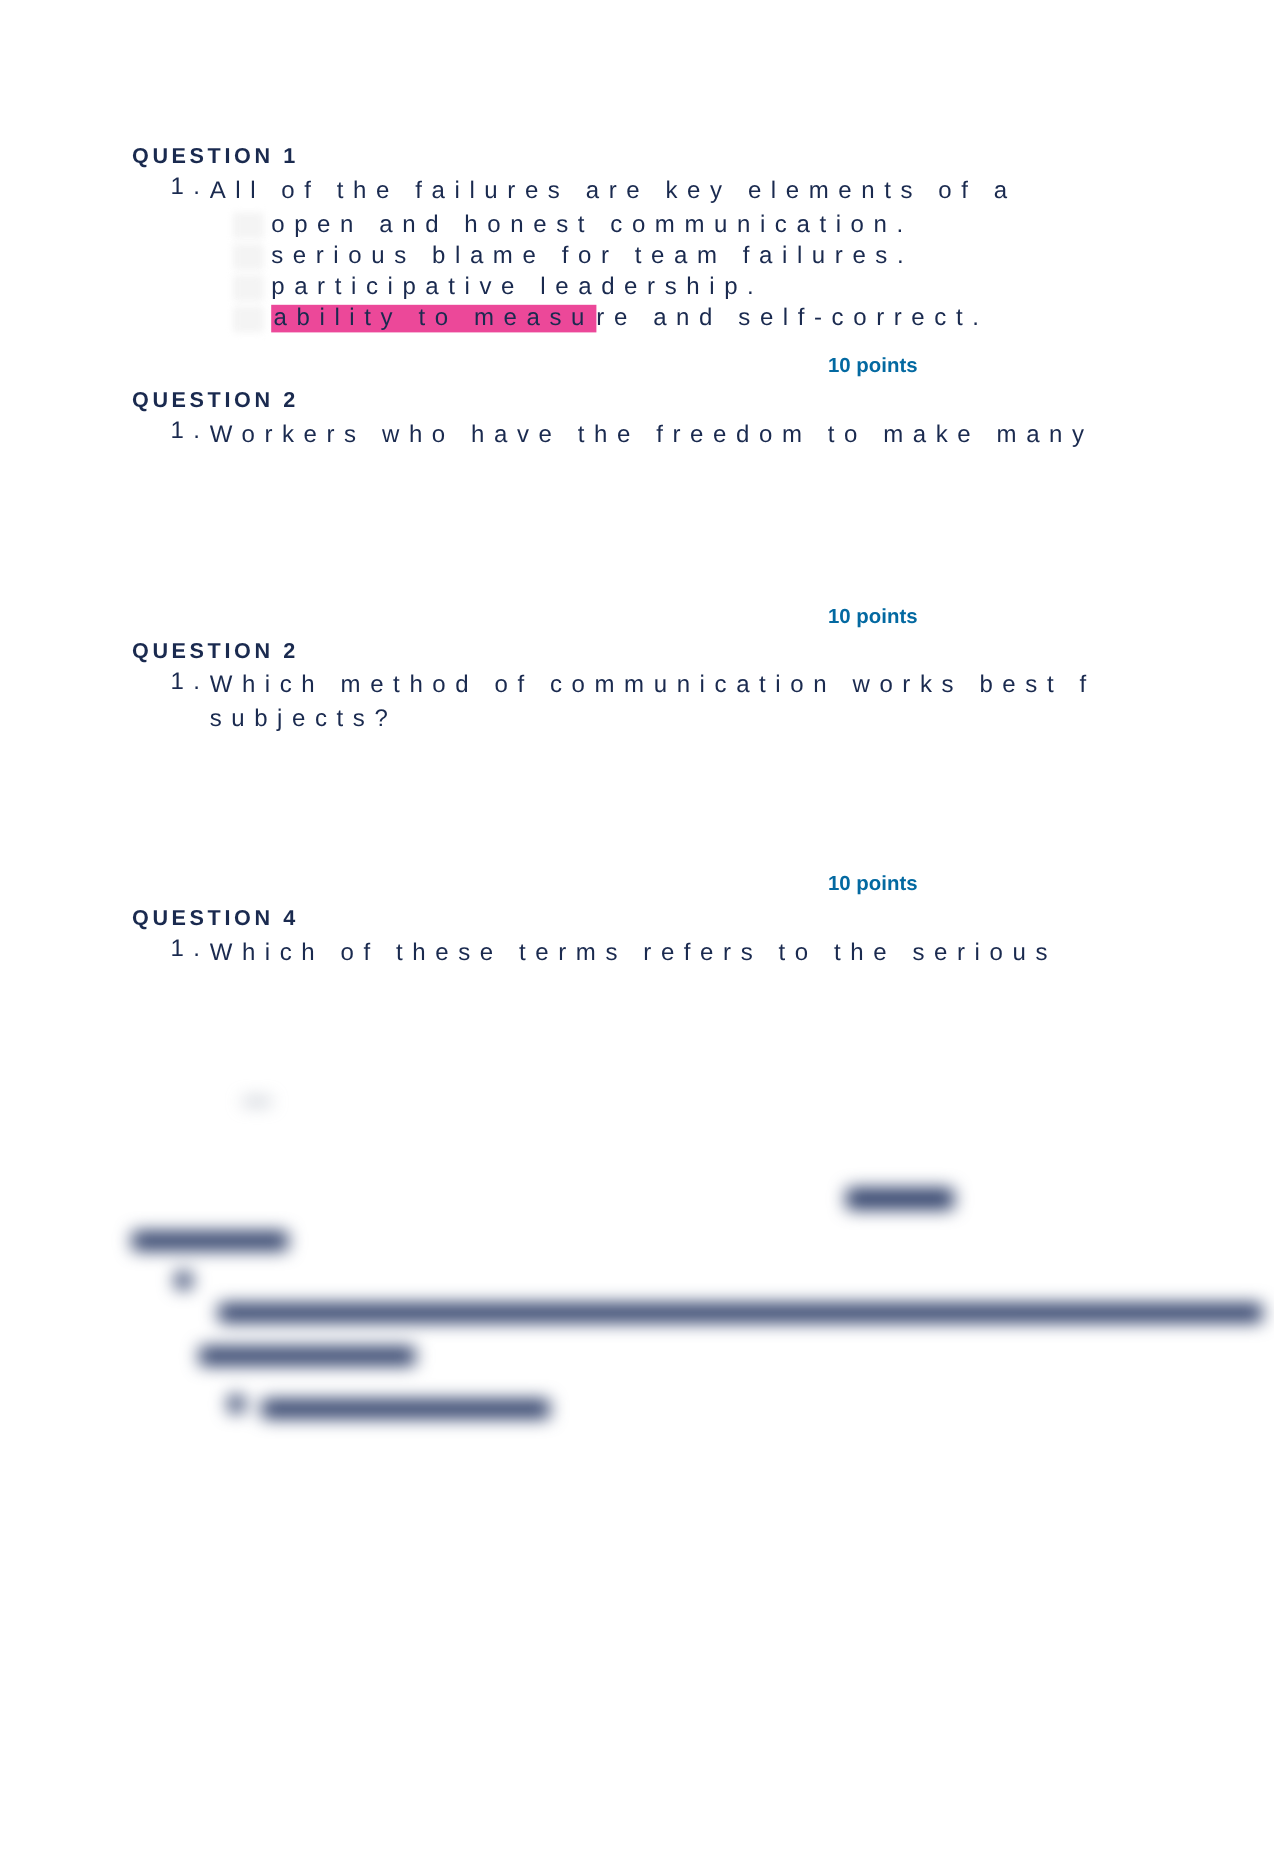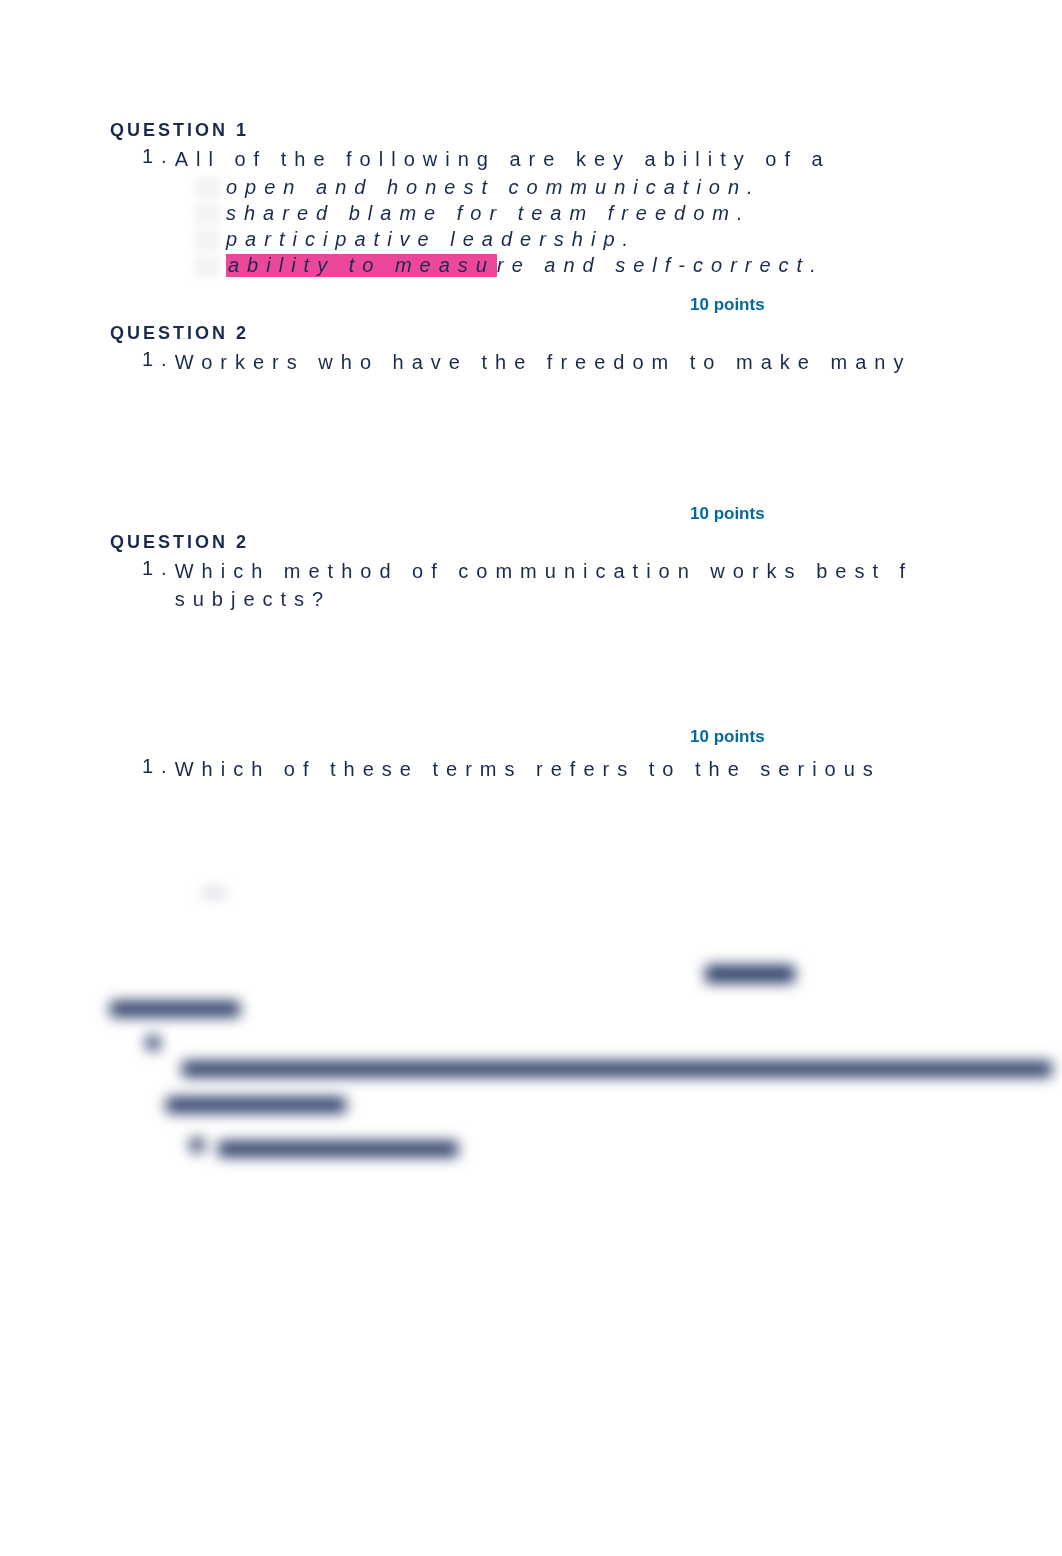--- a/index.html
+++ b/index.html
@@ -42,21 +42,20 @@
     font-size: 20px;
     letter-spacing: 8px;
     color: #1a2a4f;
     line-height: 28px;
     overflow: hidden;
     white-space: nowrap;
   }
   .opts {
     margin-top: 2px;
     margin-left: 52px;
-    font-style: italic;
   }
   .opt {
     display: flex;
     align-items: center;
     margin: 3px 0;
   }
   .opt-mark {
     width: 26px;
     height: 22px;
     border-radius: 3px;
@@ -130,30 +129,30 @@
 </style>
 </head>
 <body>
 
 <div class="page">
 
   <div class="qheader">QUESTION 1</div>
   <div class="qbody">
     <div class="stem-row">
       <span class="stem-num">1.</span>
-      <span class="stem-text">All of the following are key ability of a</span>
+      <span class="stem-text">All of the failures are key elements of a</span>
     </div>
     <div class="opts">
       <div class="opt">
         <span class="opt-mark"></span>
         <span class="opt-text">open and honest communication.</span>
       </div>
       <div class="opt">
         <span class="opt-mark"></span>
-        <span class="opt-text">shared blame for team freedom.</span>
+        <span class="opt-text">serious blame for team failures.</span>
       </div>
       <div class="opt">
         <span class="opt-mark"></span>
         <span class="opt-text">participative leadership.</span>
       </div>
       <div class="opt">
         <span class="opt-mark"></span>
         <span class="opt-text">
           <span class="highlight">ability to measu</span><span>re and self-correct.</span>
         </span>
@@ -179,20 +178,21 @@
       <span class="stem-text">Which method of communication works best f</span>
     </div>
     <div class="stem-row">
       <span class="stem-num" style="visibility:hidden">1.</span>
       <span class="stem-text">subjects?</span>
     </div>
   </div>
   <div class="gap-med"></div>
   <div class="points">10 points</div>
 
+  <div class="qheader">QUESTION 4</div>
   <div class="qbody">
     <div class="stem-row">
       <span class="stem-num">1.</span>
       <span class="stem-text">Which of these terms refers to the serious</span>
     </div>
   </div>
   <div class="gap-med2"></div>
 
   <div class="blurzone">
     <div class="blur-dash"></div>

